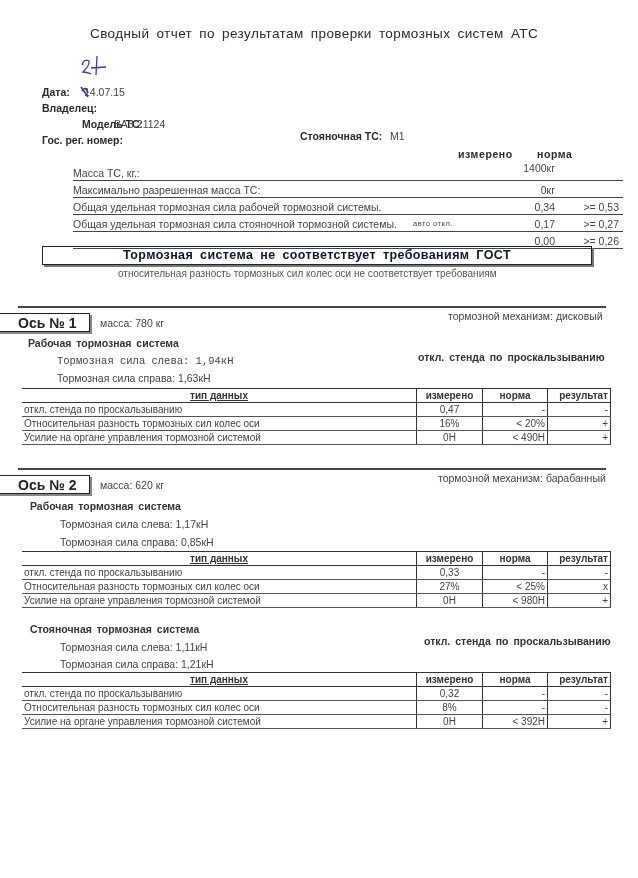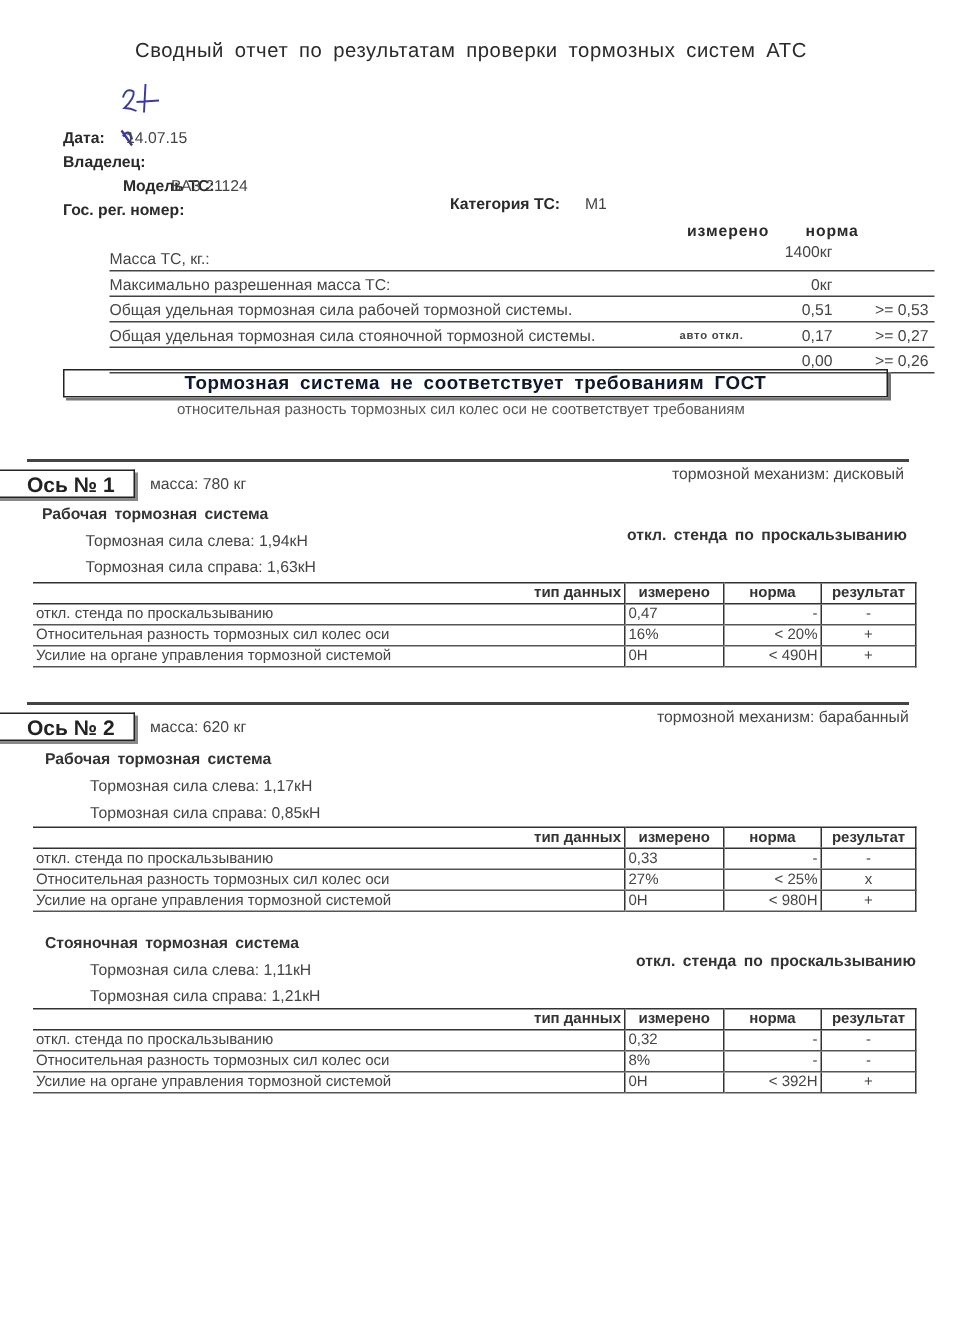--- a/index.html
+++ b/index.html
@@ -7,74 +7,74 @@
     font-family:"Liberation Sans",sans-serif;color:#333;font-size:10.5px;}
   .abs{position:absolute;white-space:nowrap;}
   .title{left:90px;top:26px;font-size:13.5px;color:#2a2a2a;letter-spacing:0.4px;word-spacing:3px;}
   .lbl{font-weight:bold;font-size:10.5px;color:#2a2a2a;}
   .val{font-size:10.5px;color:#444;}
   .hw{position:absolute;left:78px;top:55px;width:30px;height:45px;}
   .sumrow{position:absolute;left:42px;width:550px;height:17px;border-bottom:1.2px solid #444;margin-left:31px;}
   .sumrow .t{position:absolute;left:0;bottom:1px;font-size:10.5px;color:#444;}
   .sumrow .m{position:absolute;right:68px;bottom:1px;font-size:10.5px;color:#444;}
   .sumrow .n{position:absolute;right:4px;bottom:1px;font-size:10.5px;color:#444;}
-  .sumrow .a{position:absolute;left:380px;bottom:3px;font-size:7.5px;font-weight:bold;color:#444;letter-spacing:0.5px;}
+  .sumrow .a{position:absolute;left:340px;bottom:3px;font-size:7.5px;font-weight:normal;color:#444;letter-spacing:0.5px;}
   .verdict{position:absolute;left:42px;top:246px;width:548px;height:17px;border:1.5px solid #222;
     box-shadow:2px 2px 0 #777;text-align:center;font-weight:bold;font-size:12.5px;color:#0f172a;line-height:17px;letter-spacing:0.4px;word-spacing:3px;}
   .note{left:118px;top:268px;font-size:10px;color:#555;}
   .hr{position:absolute;left:18px;width:588px;height:1.5px;background:#444;}
   .axbox{position:absolute;left:-2px;width:92px;height:19px;border:1.5px solid #222;border-left:none;
     box-shadow:2px 2px 0 #888;font-weight:bold;font-size:14px;line-height:19px;padding-left:20px;box-sizing:border-box;color:#222;}
   .sect{font-weight:bold;font-size:10.5px;color:#333;word-spacing:2px;}
   .otkl{font-weight:bold;font-size:10.5px;color:#333;word-spacing:2px;}
   table.dt{position:absolute;left:22px;border-collapse:collapse;font-size:10px;color:#444;}
   table.dt td,table.dt th{height:13px;padding:0 2px;line-height:13px;}
   table.dt th{font-weight:bold;border-top:1.5px solid #333;border-bottom:1.2px solid #333;color:#333;}
   table.dt td{border-bottom:1px solid #555;}
   table.dt .c1{width:390px;text-align:left;}
-  table.dt th.c1{text-align:right;}
-  table.dt .c2{width:61px;text-align:left;border-left:1px solid #333;}
+  table.dt th.c1{text-align:center;text-decoration:underline;}
+  table.dt .c2{width:61px;text-align:center;border-left:1px solid #333;}
   table.dt .c3{width:60px;text-align:right;border-left:1px solid #333;}
-  table.dt .c4{width:58px;text-align:center;border-left:1px solid #333;border-right:1px solid #333;}
+  table.dt .c4{width:58px;text-align:right;border-left:1px solid #333;border-right:1px solid #333;}
   table.dt th.c2,table.dt th.c3{text-align:center;}
 </style>
 </head>
 <body>
 
 <div class="abs title">Сводный отчет по результатам проверки тормозных систем АТС</div>
 
 <svg class="hw" viewBox="0 0 30 45">
   <path d="M4 10 Q6 3 11 6 Q12 10 5 17 Q9 17 13 19" stroke="#3a3aa0" stroke-width="1.3" fill="none"></path>
   <path d="M19 1 L18 20 M13 13 L28 12" stroke="#3a3aa0" stroke-width="1.3" fill="none"></path>
   <path d="M3 32 L10 42 M4 36 Q8 30 10 38" stroke="#3a3aa0" stroke-width="1.6" fill="none"></path>
 </svg>
 
 <div class="abs lbl" style="left:42px;top:86px;">Дата:</div>
 <div class="abs val" style="left:84px;top:86px;">14.07.15</div>
 <div class="abs lbl" style="left:42px;top:102px;">Владелец:</div>
 <div class="abs lbl" style="left:42px;top:118px;padding-left:40px;">Модель ТС:</div>
 <div class="abs val" style="left:114px;top:118px;">ВАЗ 21124</div>
 <div class="abs lbl" style="left:42px;top:134px;">Гос. рег. номер:</div>
-<div class="abs lbl" style="left:300px;top:130px;">Категория ТС:</div>
+<div class="abs lbl" style="left:300px;top:130px;">Стояночная ТС:</div>
 <div class="abs val" style="left:390px;top:130px;">М1</div>
 
 <div class="abs lbl" style="left:458px;top:148px;letter-spacing:0.6px;">измерено</div>
 <div class="abs lbl" style="left:537px;top:148px;letter-spacing:0.6px;">норма</div>
 
 <div class="sumrow" style="top:163px;">
   <span class="t">Масса ТС, кг.:</span>
   <span class="m" style="bottom:6px;">1400кг</span>
 </div>
 <div class="sumrow" style="top:180px;">
   <span class="t">Максимально разрешенная масса ТС:</span>
   <span class="m">0кг</span>
 </div>
 <div class="sumrow" style="top:197px;">
   <span class="t">Общая удельная тормозная сила рабочей тормозной системы.</span>
-  <span class="m">0,51</span>
+  <span class="m">0,34</span>
   <span class="n">&gt;= 0,53</span>
 </div>
 <div class="sumrow" style="top:214px;">
   <span class="t">Общая удельная тормозная сила стояночной тормозной системы.</span>
   <span class="a">авто откл.</span>
   <span class="m">0,17</span>
   <span class="n">&gt;= 0,27</span>
 </div>
 <div class="sumrow" style="top:231px;">
   <span class="m">0,00</span>
@@ -83,21 +83,21 @@
 
 <div class="verdict">Тормозная система не соответствует требованиям ГОСТ</div>
 <div class="abs note">относительная разность тормозных сил колес оси не соответствует требованиям</div>
 
 <div class="hr" style="top:306px;"></div>
 <div class="axbox" style="top:313px;">Ось № 1</div>
 <div class="abs val" style="left:100px;top:317px;">масса: 780 кг</div>
 <div class="abs val" style="left:448px;top:310px;">тормозной механизм: дисковый</div>
 <div class="abs sect" style="left:28px;top:337px;">Рабочая тормозная система</div>
 <div class="abs otkl" style="left:418px;top:351px;">откл. стенда по проскальзыванию</div>
-<div class="abs val" style="left:57px;top:355px;">Тормозная сила слева:   1,94кН</div>
+<div class="abs val" style="left:57px;top:355px;font-family:Liberation Mono, monospace;">Тормозная сила слева:   1,94кН</div>
 <div class="abs val" style="left:57px;top:372px;">Тормозная сила справа: 1,63кН</div>
 
 <table class="dt" style="top:388px;">
   <tbody>
       <tr>
         <th class="c1">тип данных</th>
         <th class="c2">измерено</th>
         <th class="c3">норма</th>
         <th class="c4">результат</th>
       </tr>

